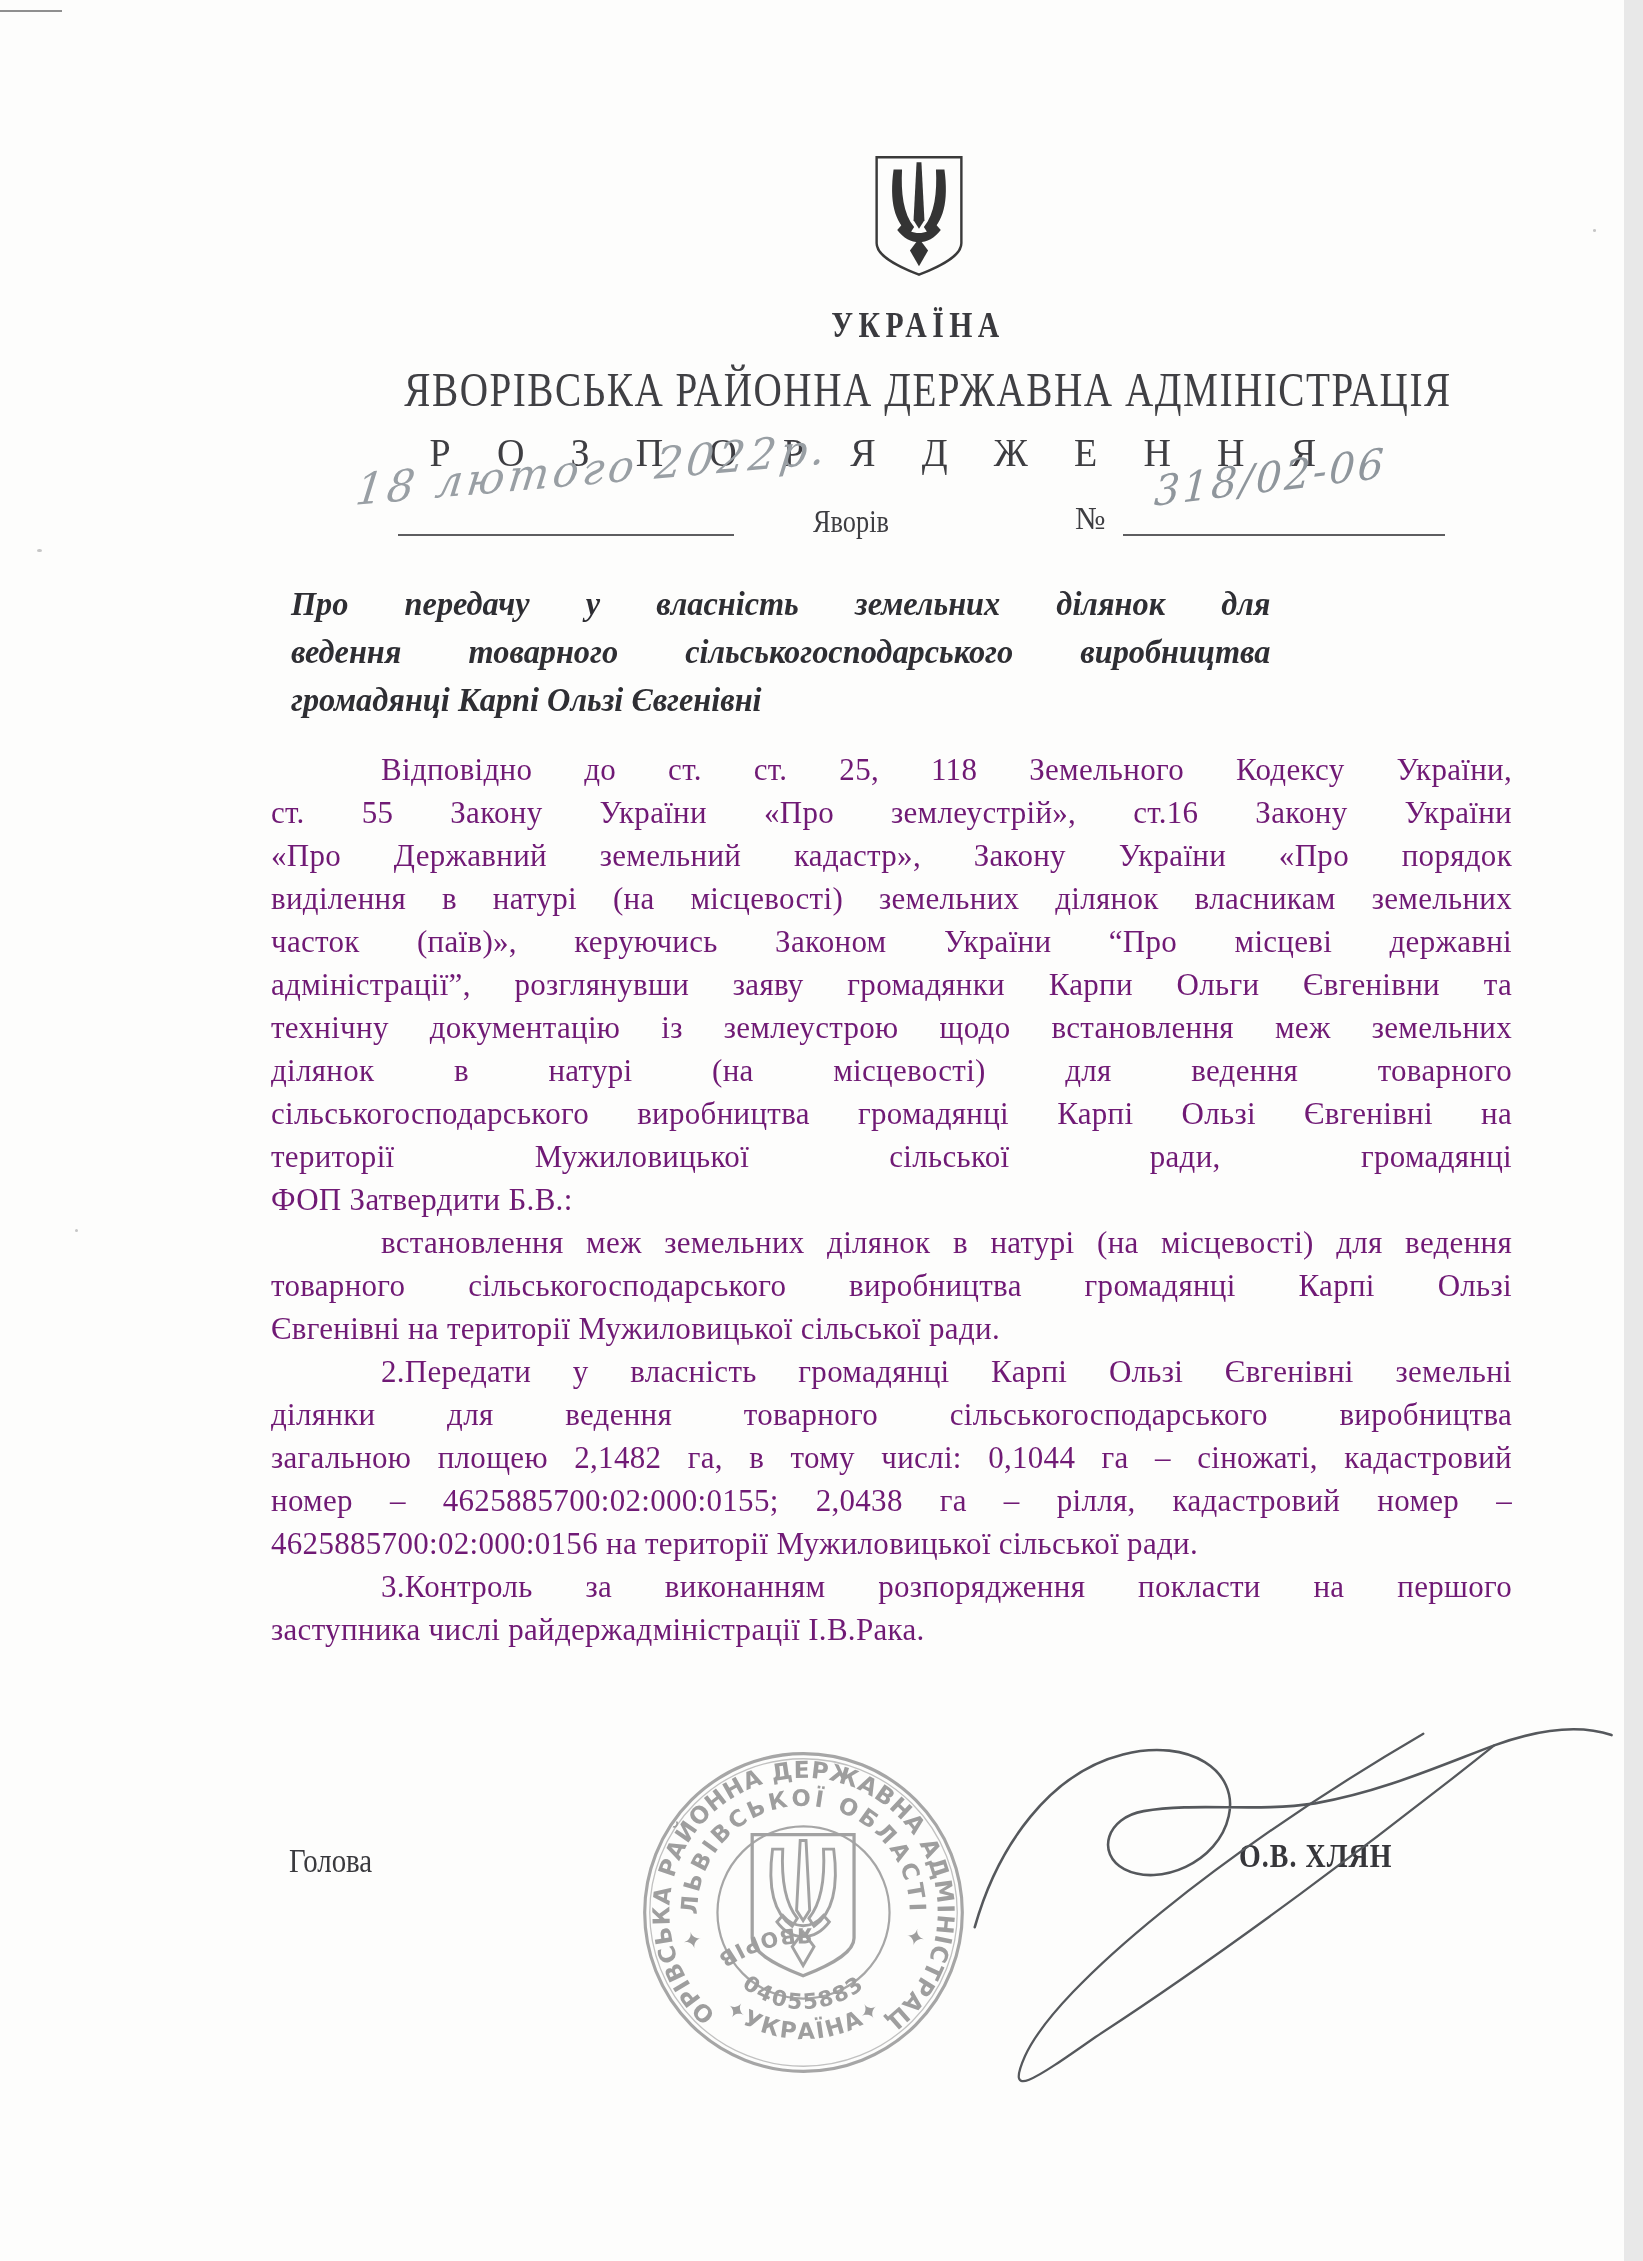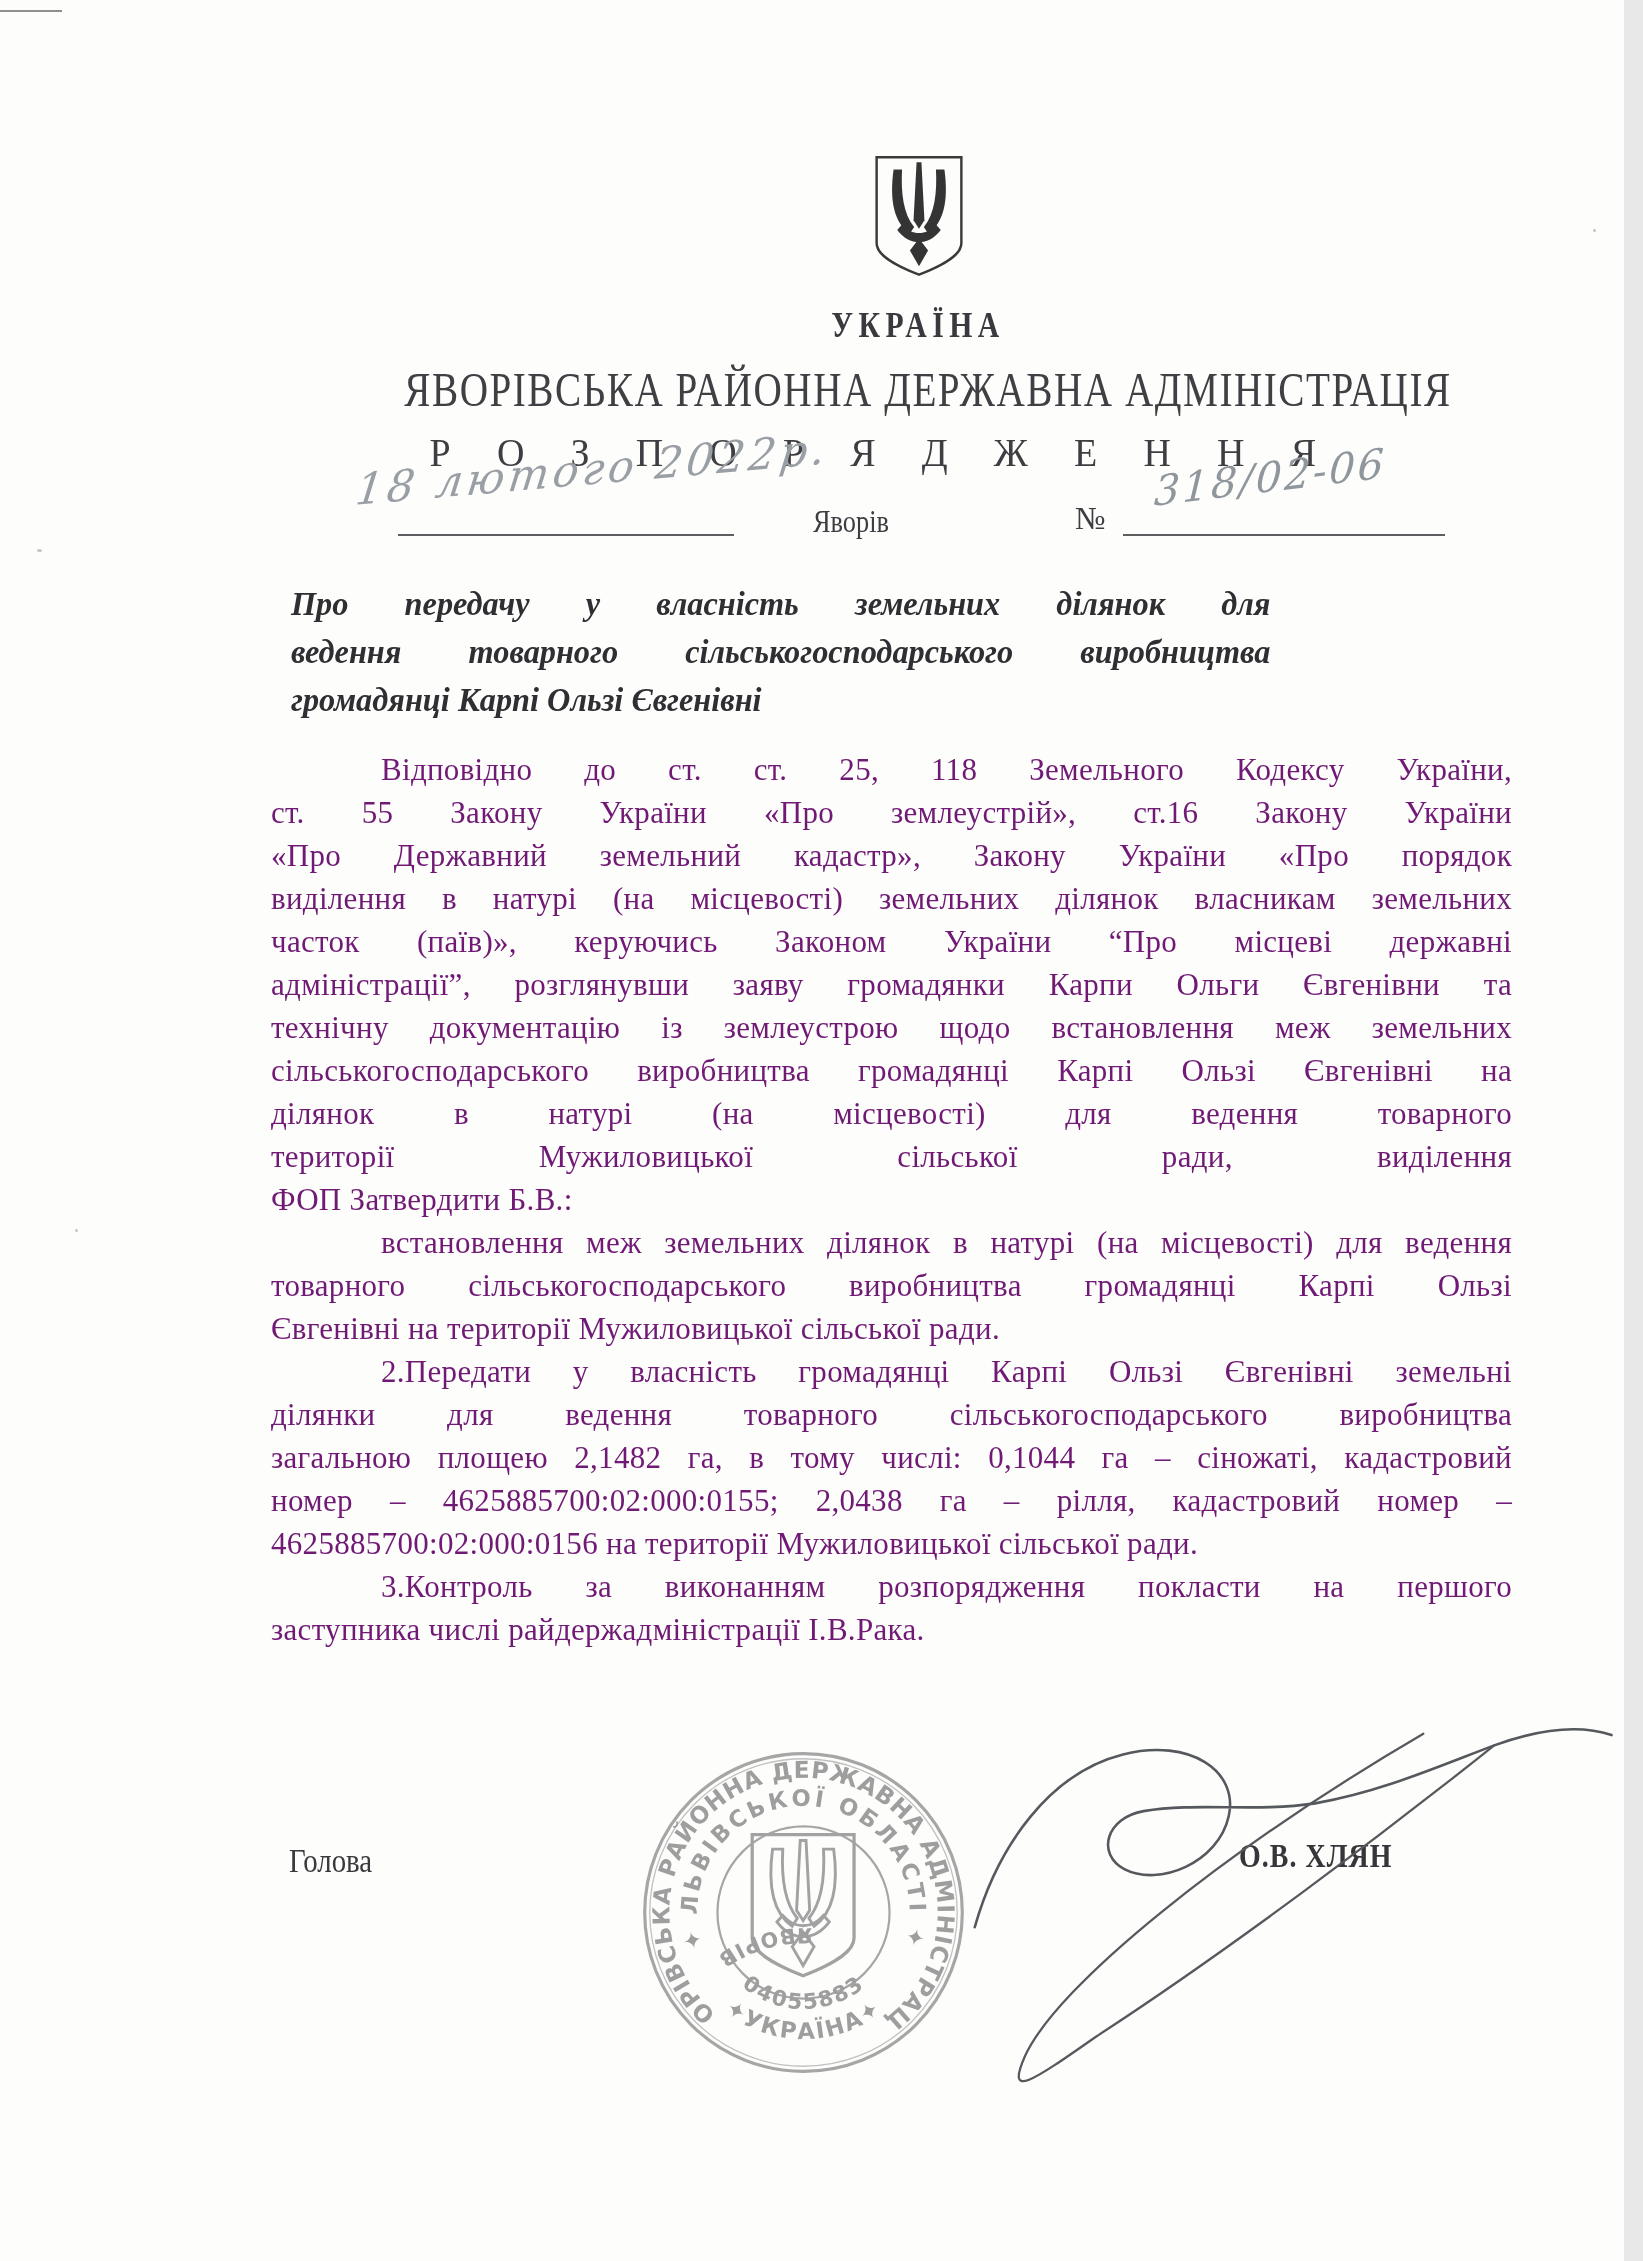--- a/index.html
+++ b/index.html
@@ -97,23 +97,23 @@
 
   <div class="abs bodytext" style="left:271px;top:748px;">
     <div class="para">
         <div class="ln">Відповідно до ст. ст. 25, 118 Земельного Кодексу України,</div>
         <div class="ln">ст. 55 Закону України «Про землеустрій», ст.16 Закону України</div>
         <div class="ln">«Про Державний земельний кадастр», Закону України «Про порядок</div>
         <div class="ln">виділення в натурі (на місцевості) земельних ділянок власникам земельних</div>
         <div class="ln">часток (паїв)», керуючись Законом України “Про місцеві державні</div>
         <div class="ln">адміністрації”, розглянувши заяву громадянки Карпи Ольги Євгенівни та</div>
         <div class="ln">технічну документацію із землеустрою щодо встановлення меж земельних</div>
+        <div class="ln">ділянок в натурі (на місцевості) для ведення товарного</div>
         <div class="ln">сільськогосподарського виробництва громадянці Карпі Ользі Євгенівні на</div>
-        <div class="ln">ділянок в натурі (на місцевості) для ведення товарного</div>
-        <div class="ln">території Мужиловицької сільської ради, виділення</div>
+        <div class="ln">території Мужиловицької сільської ради, громадянці</div>
         <div class="ln">ФОП Затвердити Б.В.:</div>
       </div>
     <div class="para">
         <div class="ln">встановлення меж земельних ділянок в натурі (на місцевості) для ведення</div>
         <div class="ln">товарного сільськогосподарського виробництва громадянці Карпі Ользі</div>
         <div class="ln">Євгенівні на території Мужиловицької сільської ради.</div>
       </div>
     <div class="para">
         <div class="ln">2.Передати у власність громадянці Карпі Ользі Євгенівні земельні</div>
         <div class="ln">ділянки для ведення товарного сільськогосподарського виробництва</div>

